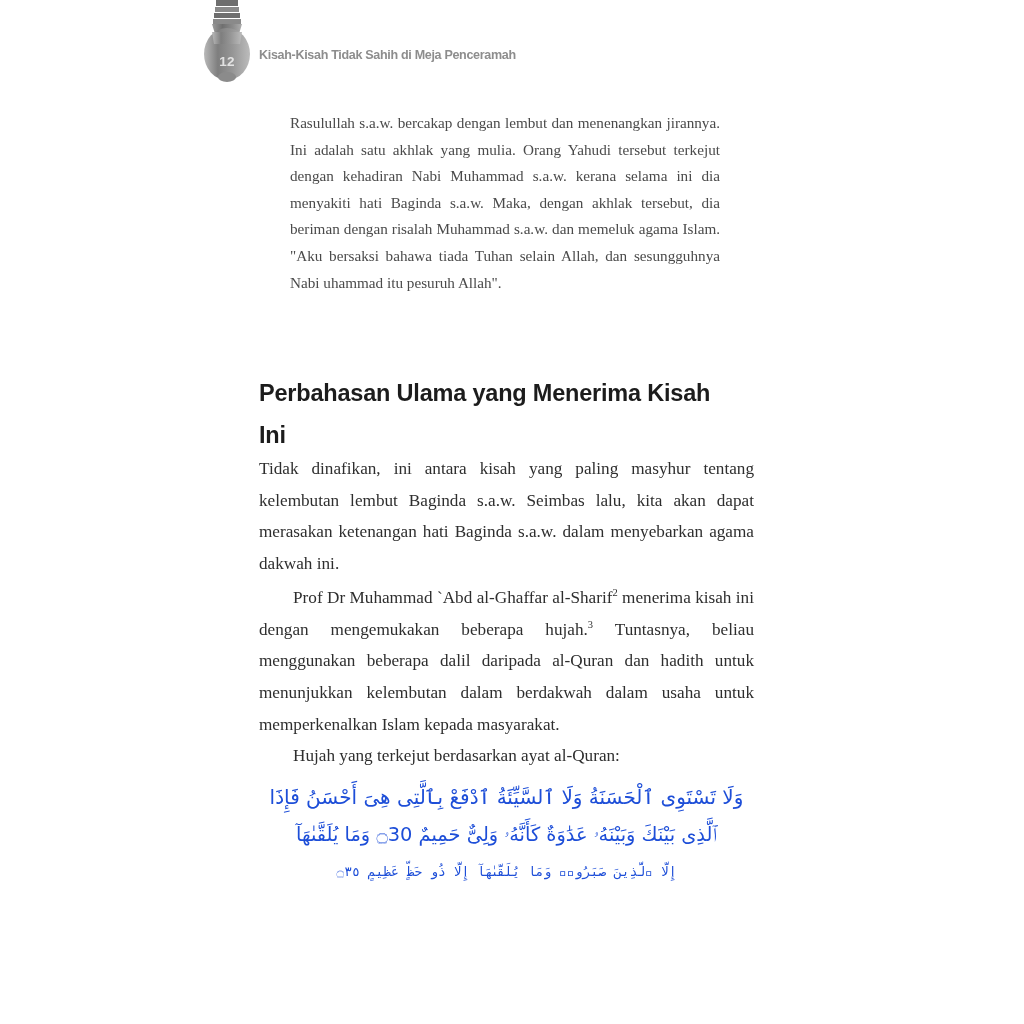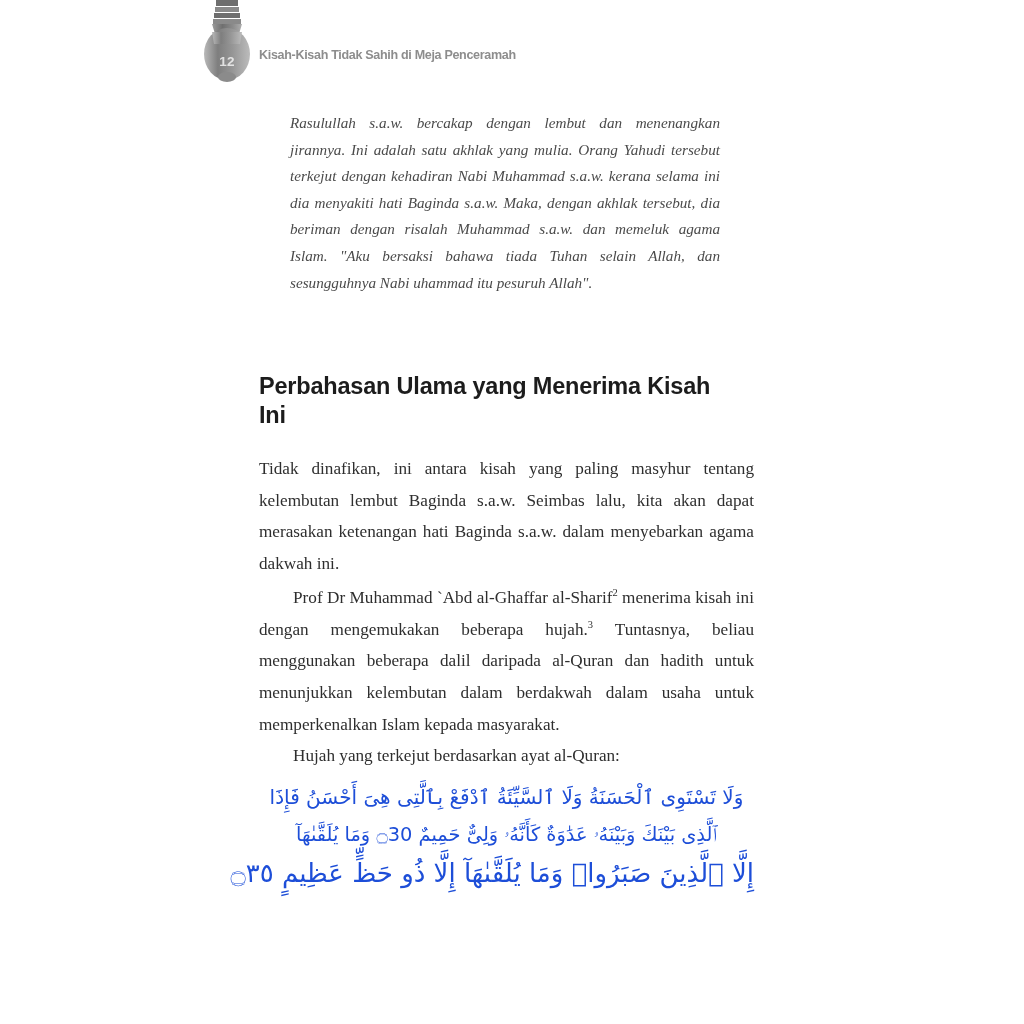--- a/index.html
+++ b/index.html
@@ -63,38 +63,37 @@
     white-space: nowrap;
   }
 
   
   #quote-block {
     position: absolute;
     left: 290px;
     top: 110px;
     width: 430px;
     font-family: "Liberation Serif", serif;
-    font-style: italic;
     font-size: 15.2px;
     line-height: 26.6px;
     color: #4a4a4a;
     text-align: justify;
     text-justify: inter-word;
   }
 
   
   #section-heading {
     position: absolute;
     left: 259px;
     top: 352px;
     width: 470px;
     font-family: "Liberation Sans", sans-serif;
     font-size: 23.5px;
     font-weight: bold;
-    line-height: 29px;
+    line-height: 42px;
     color: #1c1c1c;
     letter-spacing: -0.2px;
   }
 
   
   .body-par {
     position: absolute;
     left: 259px;
     width: 495px;
     font-family: "Liberation Serif", serif;
@@ -124,21 +123,21 @@
     text-align: center;
     direction: rtl;
     font-family: "DejaVu Sans", sans-serif;
     font-size: 20px;
     line-height: 38px;
     color: #1d4ed8;
     letter-spacing: .5px;
   }
   #verse .vline { display: block; white-space: nowrap; }
   #verse .vline:nth-child(2) { font-size: 19.4px; }
-  #verse .vline:nth-child(3) { font-size: 26px; }
+  #verse .vline:nth-child(3) { font-size: 13px; font-family: Liberation Mono, monospace; }
 </style>
 </head>
 <body>
 
 <div id="page">
 
   <div id="header-area">
 
     <div id="bulb">
       <svg width="58" height="110" viewBox="0 0 58 110" xmlns="http://www.w3.org/2000/svg">

